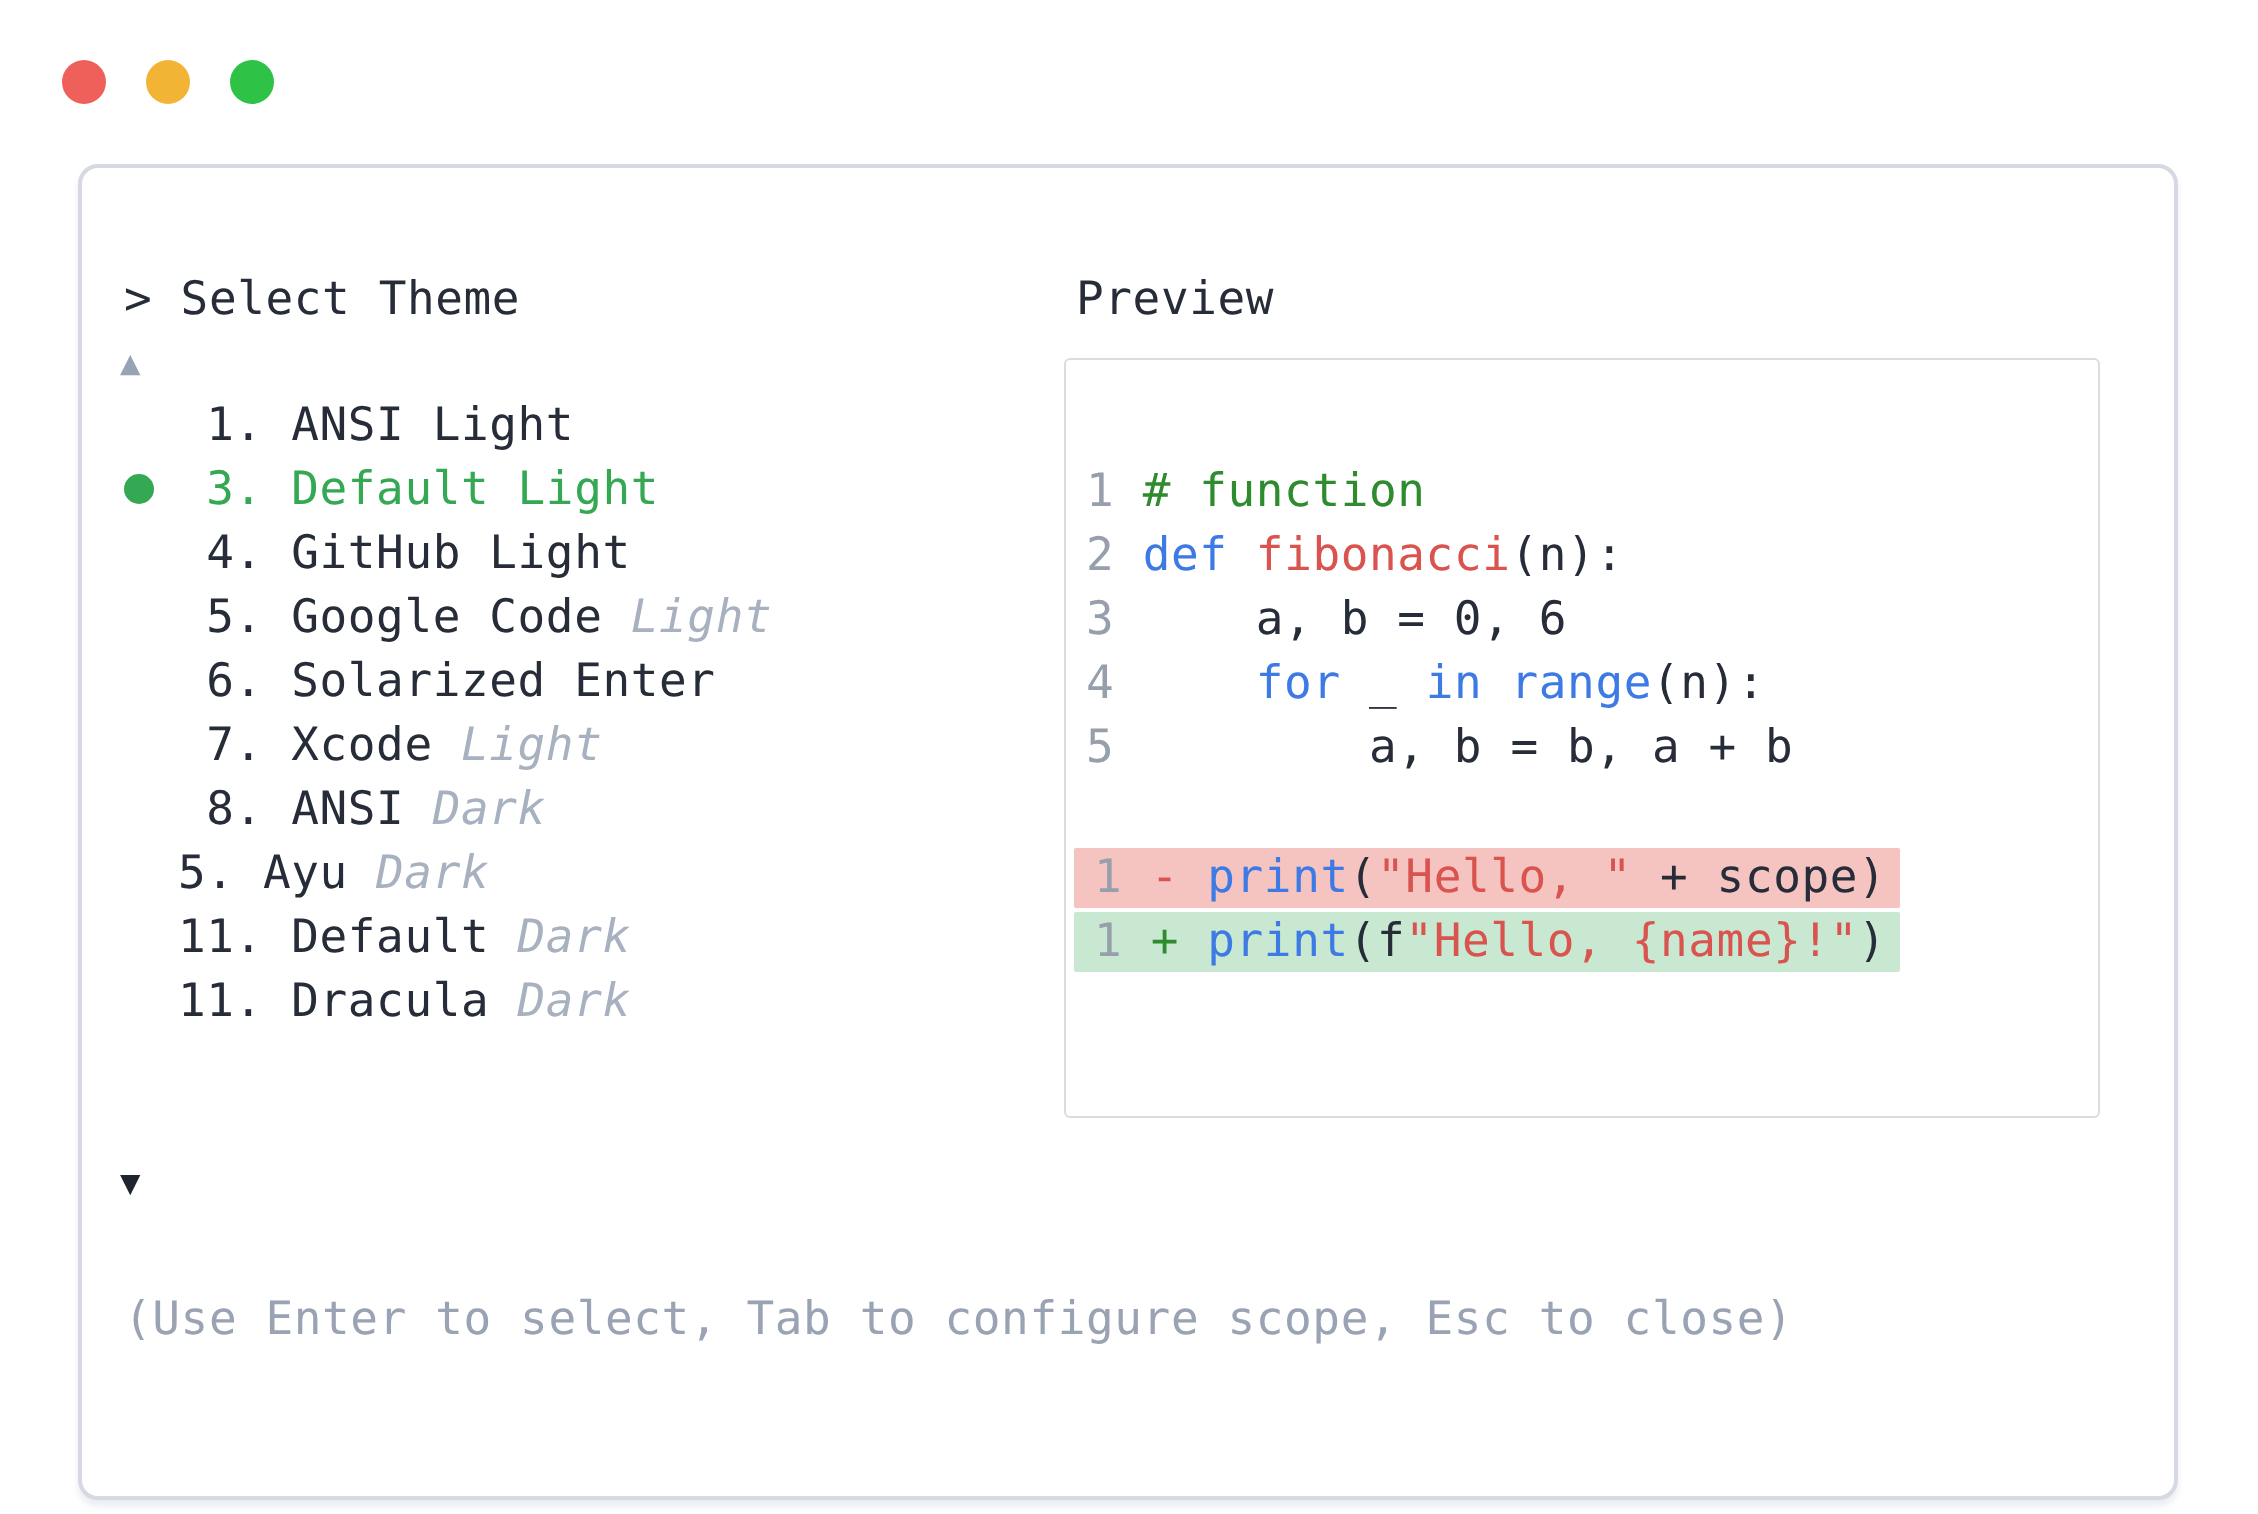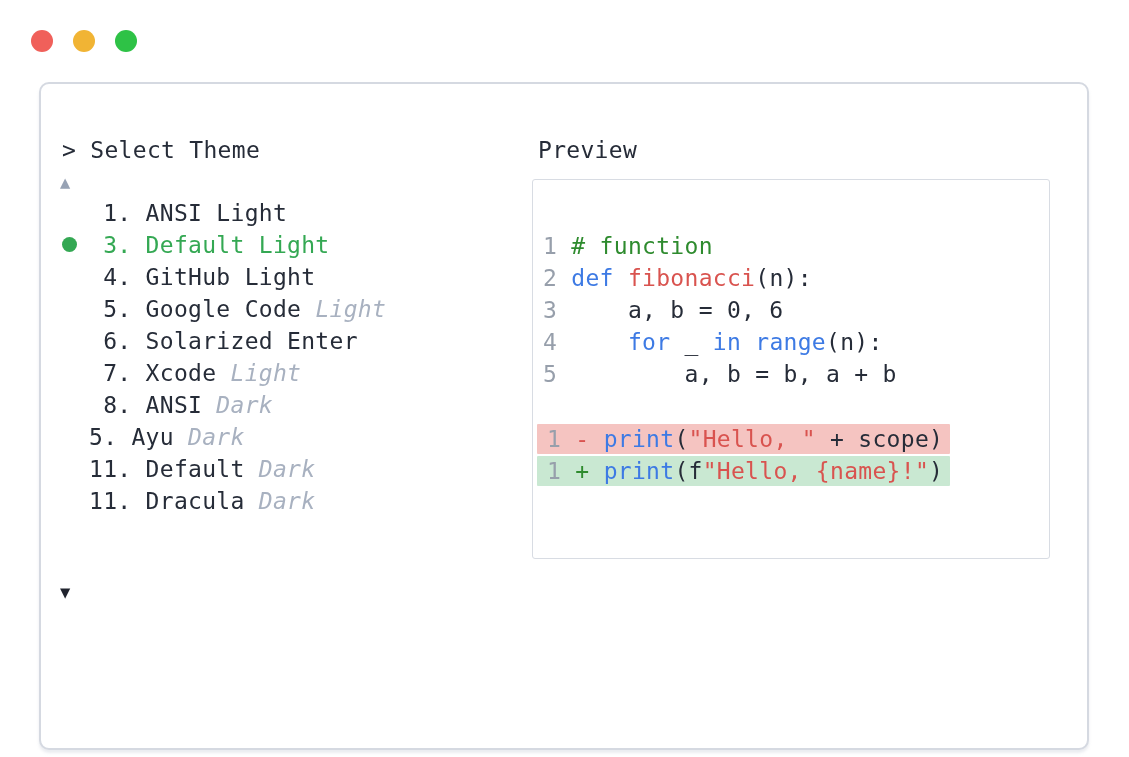--- a/index.html
+++ b/index.html
@@ -72,20 +72,21 @@
       <div class="theme-row"><span class="t-num"> 4.</span><span class="t-name"> GitHub Light</span></div>
       <div class="theme-row"><span class="t-num"> 5.</span><span class="t-name"> Google Code</span><span class="t-muted"> Light</span></div>
       <div class="theme-row"><span class="t-num"> 6.</span><span class="t-name"> Solarized Enter</span></div>
       <div class="theme-row"><span class="t-num"> 7.</span><span class="t-name"> Xcode</span><span class="t-muted"> Light</span></div>
       <div class="theme-row"><span class="t-num"> 8.</span><span class="t-name"> ANSI</span><span class="t-muted"> Dark</span></div>
       <div class="theme-row"><span class="t-num">5.</span><span class="t-name"> Ayu</span><span class="t-muted"> Dark</span></div>
       <div class="theme-row"><span class="t-num">11.</span><span class="t-name"> Default</span><span class="t-muted"> Dark</span></div>
       <div class="theme-row"><span class="t-num">11.</span><span class="t-name"> Dracula</span><span class="t-muted"> Dark</span></div>
     </div>
   <div class="scroll-ind scroll-down">▼</div>
+  <div class="help">(Use Enter to select, Tab to configure scope, Esc to close)</div>
 
   <div class="preview-label">Preview</div>
   <div class="preview-box">
     <div class="code-area">
         <div class="code-line"><span class="ln">1</span> <span class="tok-green"># function</span></div>
         <div class="code-line"><span class="ln">2</span> <span class="tok-blue">def</span><span class="tok-fg"> </span><span class="tok-red">fibonacci</span><span class="tok-fg">(n):</span></div>
         <div class="code-line"><span class="ln">3</span> <span class="tok-fg">    a, b = 0, 6</span></div>
         <div class="code-line"><span class="ln">4</span> <span class="tok-fg">    </span><span class="tok-blue">for</span><span class="tok-fg"> _ </span><span class="tok-blue">in</span><span class="tok-fg"> </span><span class="tok-blue">range</span><span class="tok-fg">(n):</span></div>
         <div class="code-line"><span class="ln">5</span> <span class="tok-fg">        a, b = b, a + b</span></div>
         <div class="code-line"></div>

